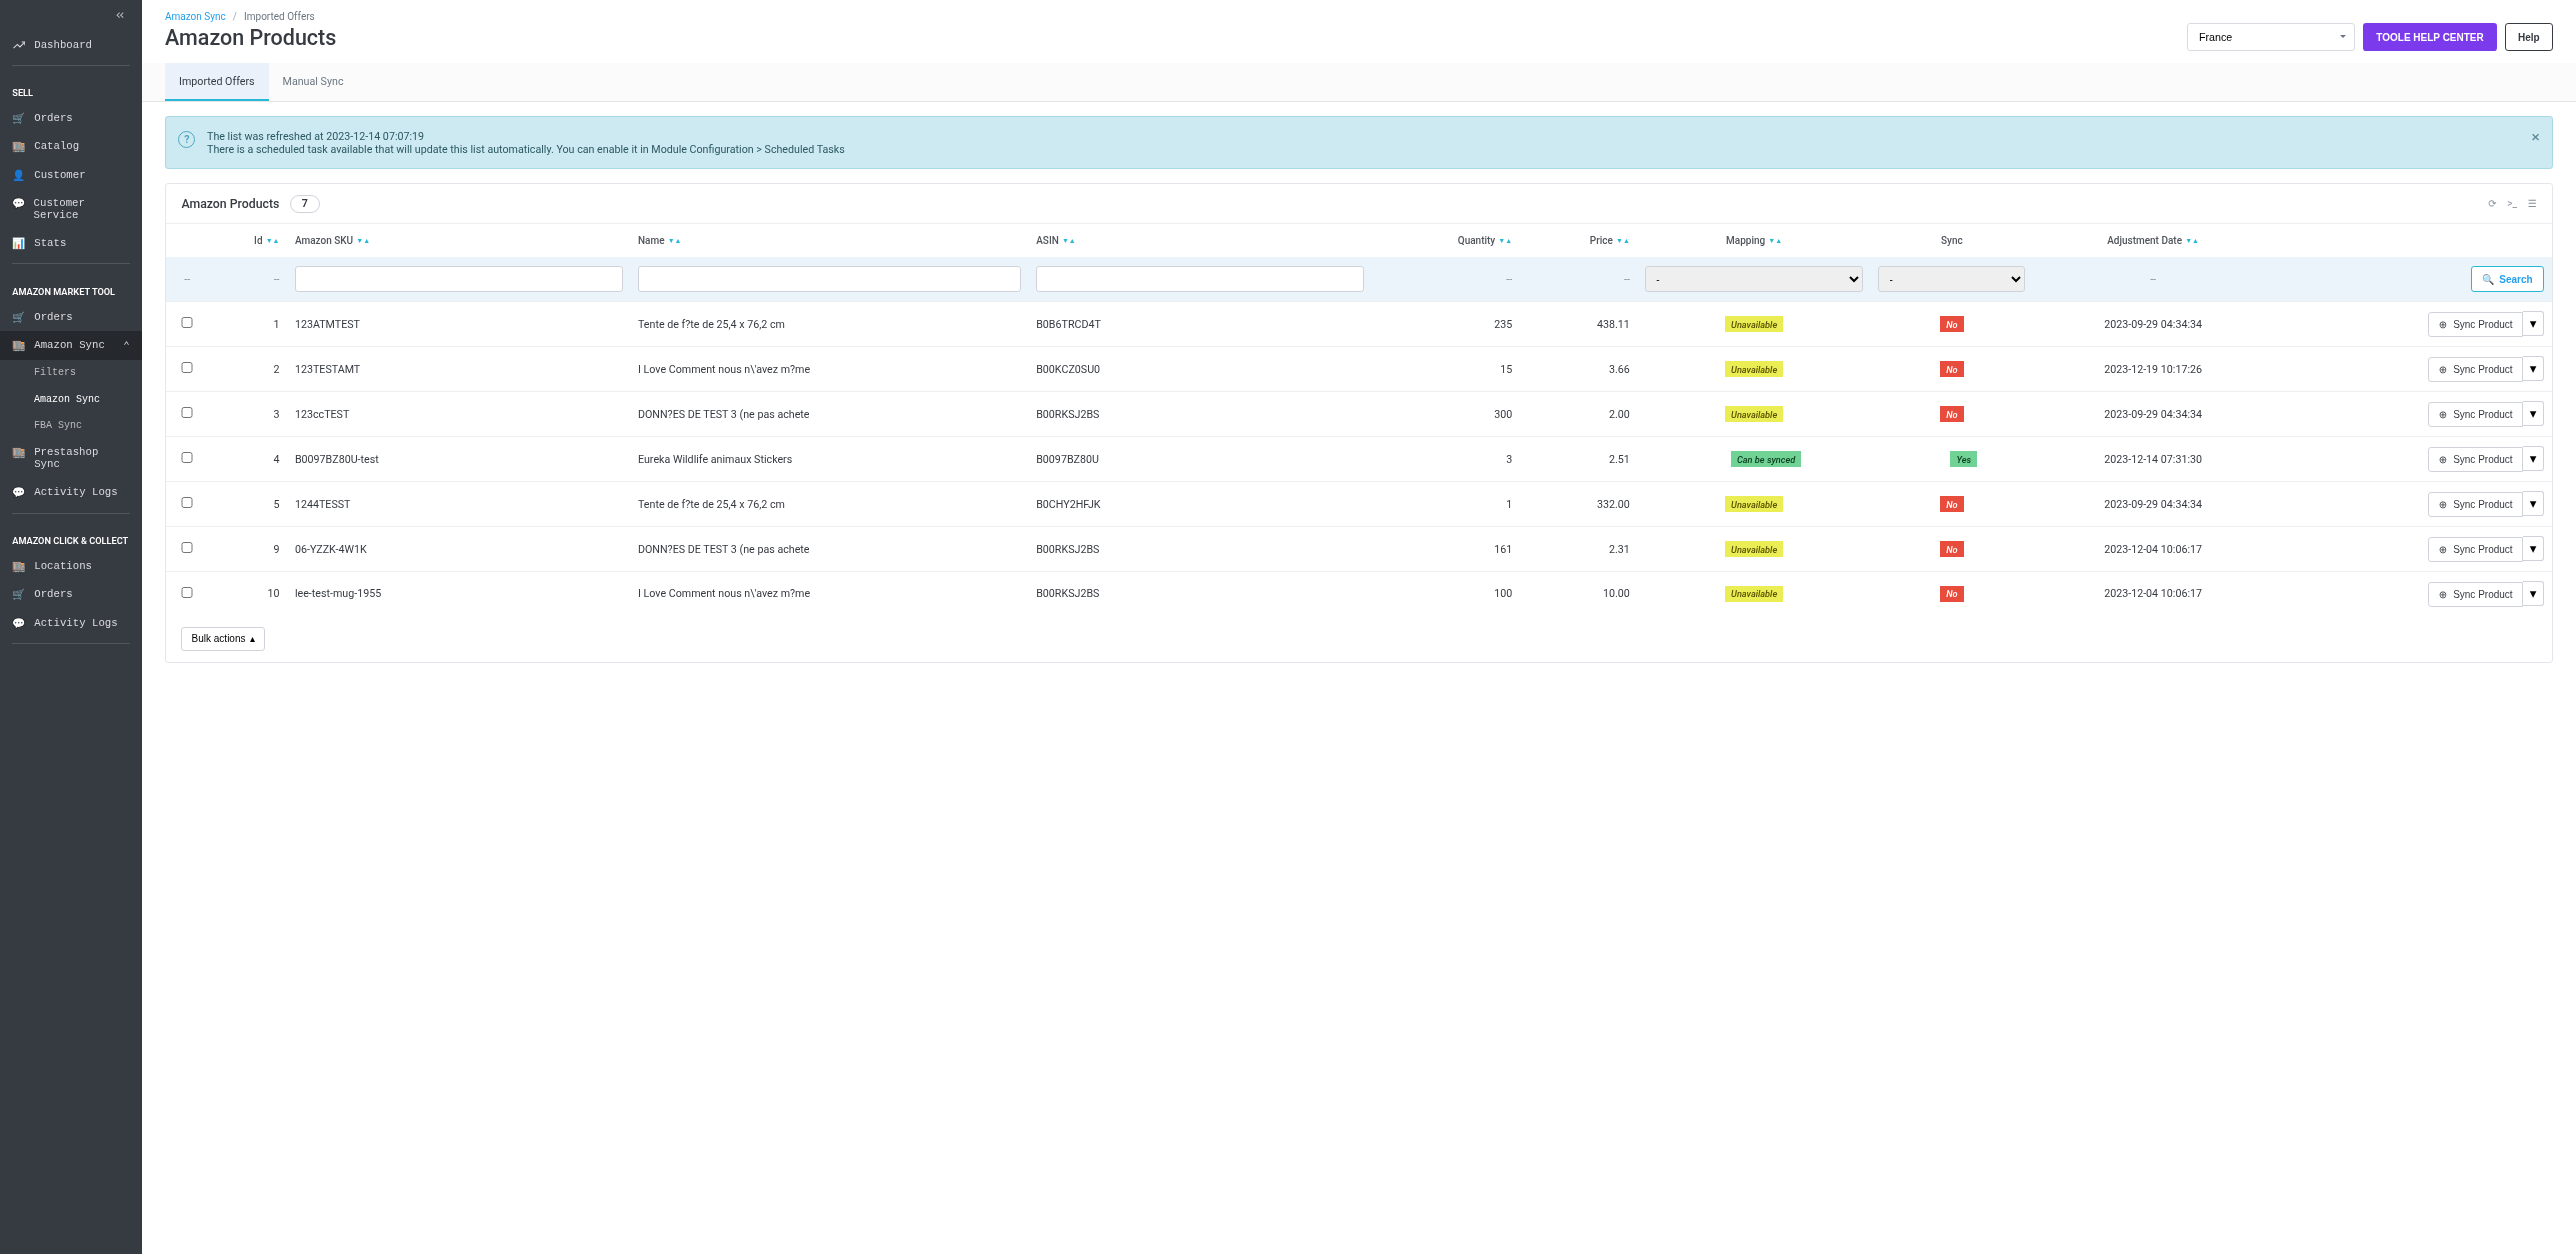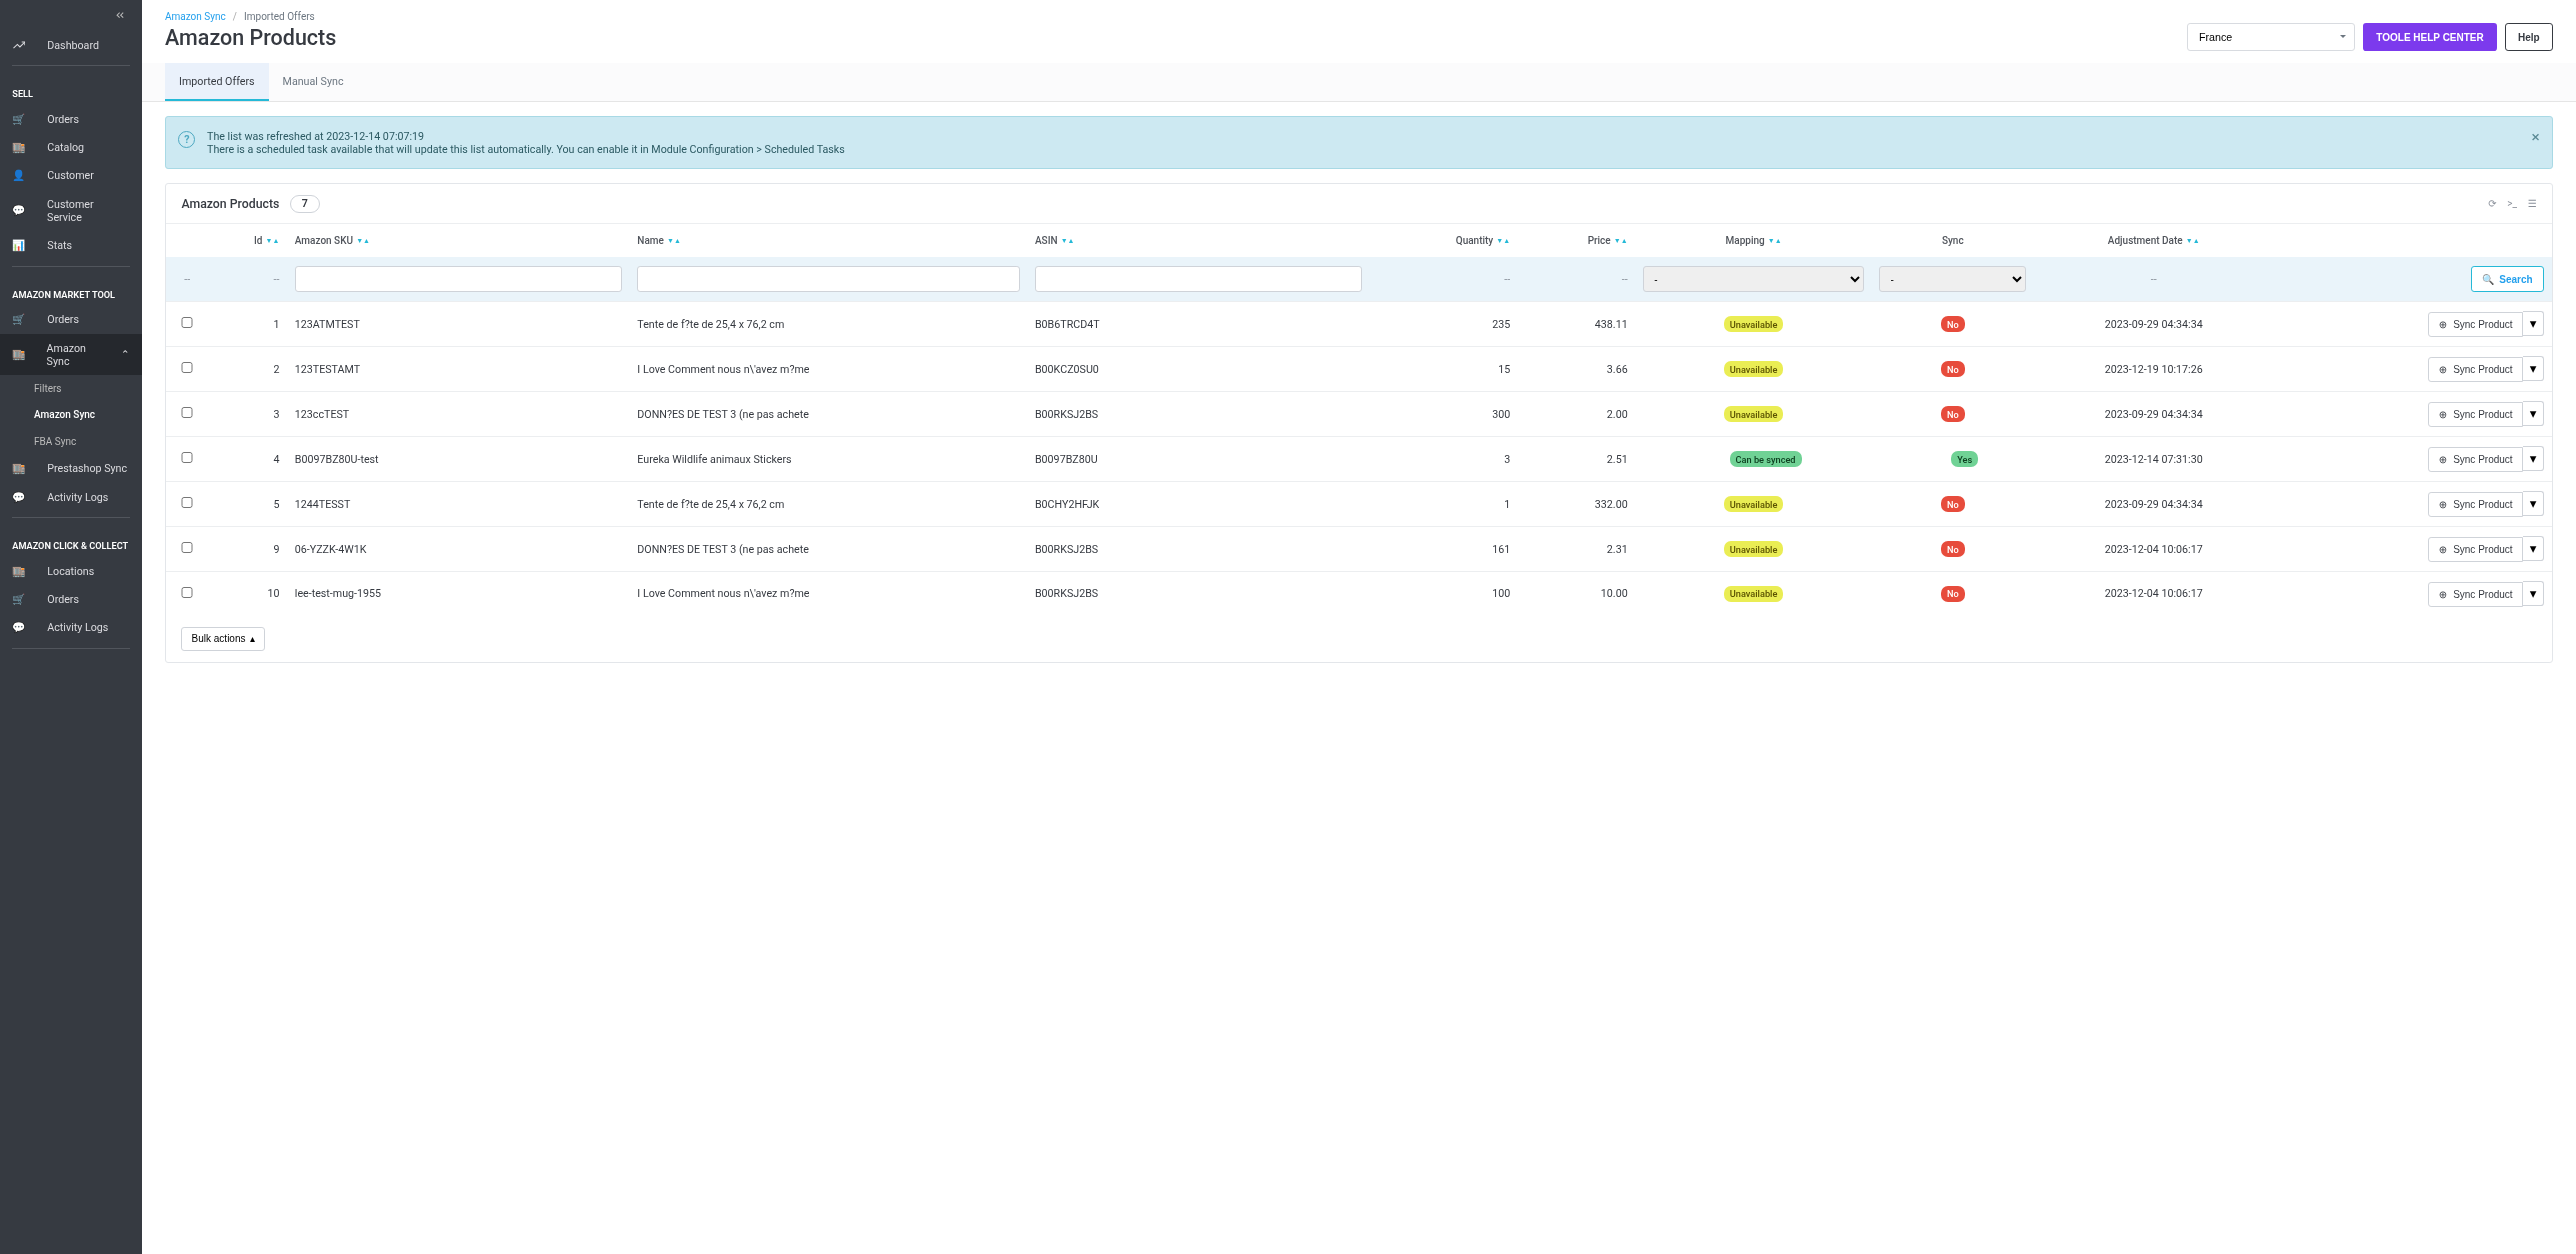--- a/index.html
+++ b/index.html
@@ -1,21 +1,21 @@
 <!DOCTYPE html>
 <html style="font-size:12.3px"><head>
 <meta charset="utf-8">
 <style>
 * { box-sizing: border-box; margin: 0; padding: 0; }
 body { font-family: -apple-system, BlinkMacSystemFont, "Segoe UI", Roboto, sans-serif; font-size: 10px; color: #363a41; background: #fff; }
 .app { display: flex; height: 100vh; overflow: hidden; }
 .sidebar { width: 142px; background: #363a41; color: #fff; overflow-y: auto; flex-shrink: 0; display: flex; flex-direction: column; }
 .collapse-bar { height: 31px; display: flex; justify-content: flex-end; align-items: center; padding-right: 15.4px; }
 .collapse-bar svg { width: 12.3px; height: 12.3px; stroke: #bbb; }
-.nav-item, .sub-item { display: flex; align-items: center; padding: 7.7px 12.3px; cursor: pointer; color: #dcdce0; font-size: 10.7px; gap: 21px; }
+.nav-item, .sub-item { display: flex; align-items: flex-start; padding: 7.7px 12.3px; cursor: pointer; color: #dcdce0; font-size: 10.7px; gap: 8px; font-family: Liberation Mono, monospace; }
 .nav-item .icon { width: 14px; display: flex; justify-content: center; }
 .nav-item .chev { margin-left: auto; }
 .nav-item.active { background: #25282d; }
 .sub-item { padding-left: 34px; font-size: 10px; color: #bbb; }
 .sub-item.active { color: #fff; font-weight: 500; }
 .group-title { text-transform: uppercase; padding: 15.4px 12.3px 6.1px; font-size: 9.2px; font-weight: 600; color: #fff; }
 .divider { border: none; border-top: 0.8px solid #51555c; margin: 6.1px 12.3px; }
 .main { flex: 1; display: flex; flex-direction: column; overflow: auto; background: #fff; padding-bottom: 15.4px;}
 .header { padding: 10.7px 23px 0 23px; }
 .breadcrumb { font-size: 10px; color: #6c7680; margin-bottom: 1.5px; }
@@ -48,21 +48,21 @@
 .table th.c, .table td.c, .filter-row td.c { text-align: center; }
 .sort-arrows { display: inline-block; margin-left: 3.1px; font-size: 7px; vertical-align: middle;}
 .sort-arrows .d { color: #25b9d7; }
 .sort-arrows .u { color: #25b9d7; }
 .filter-row td { padding: 7.7px 7.7px; background: #eaf4fa; vertical-align: middle;}
 .filter-row input[type=text], .filter-row select { width: 100%; height: 26px; border: 0.8px solid #cfd3d9; border-radius: 3.1px; padding: 0 6.1px; font-size: 10px; }
 .filter-row select { width: 100%; min-width: 61px;}
 .btn-search { height: 26px; padding: 0 10.7px; border: 0.8px solid #25b9d7; background: #fff; color: #24a0ed; border-radius: 3.1px; display: inline-flex; align-items: center; gap:4.6px; font-weight:600; font-size:10px;}
 .table tbody tr { border-top: 0.8px solid #eceef0; }
 .table td { padding: 9.2px 7.7px; font-size: 10.7px; color: #363a41; vertical-align: middle; white-space: nowrap;}
-.badge { display: inline-block; padding: 2.3px 6.1px; border-radius: 7px; font-size: 9.2px; font-weight: 500; }
+.badge { display: inline-block; padding: 2.3px 6.1px; border-radius: 0; font-size: 9.2px; font-weight: 500; font-style: italic; }
 .badge-yellow { background: #eaed54; color: #5a5200; }
 .badge-green { background: #70d295; color: #0d4020; margin-left: 24px; }
 .badge-red { background: #e74c3c; color: #fff; text-align: center; }
 .btn-action { height: 24.6px; padding: 0 9.2px; border: 0.8px solid #cfd3d9; background:#fff; border-radius:3.1px 0 0 3.1px; display:inline-flex; align-items:center; gap:6.1px; color:#363a41; font-size:10px;}
 .btn-action-split { height: 24.6px; width: 21.5px; border: 0.8px solid #cfd3d9; border-left: none; background:#fff; border-radius:0 3.1px 3.1px 0; display:inline-flex; align-items:center; justify-content:center;}
 .panel-footer { padding: 10.7px 15.4px; }
 .btn-bulk { height: 24.6px; padding: 0 9.2px; border: 0.8px solid #cfd3d9; border-radius: 3.1px; background: #fff; font-size: 10px; display: inline-flex; align-items: center; gap: 4.6px;}
 .dash { color: #8a909a; }
 .chk-col { width: 26px; padding-left:15.4px !important;}
 input[type=checkbox]{ width:11.5px; height:11.5px;}

